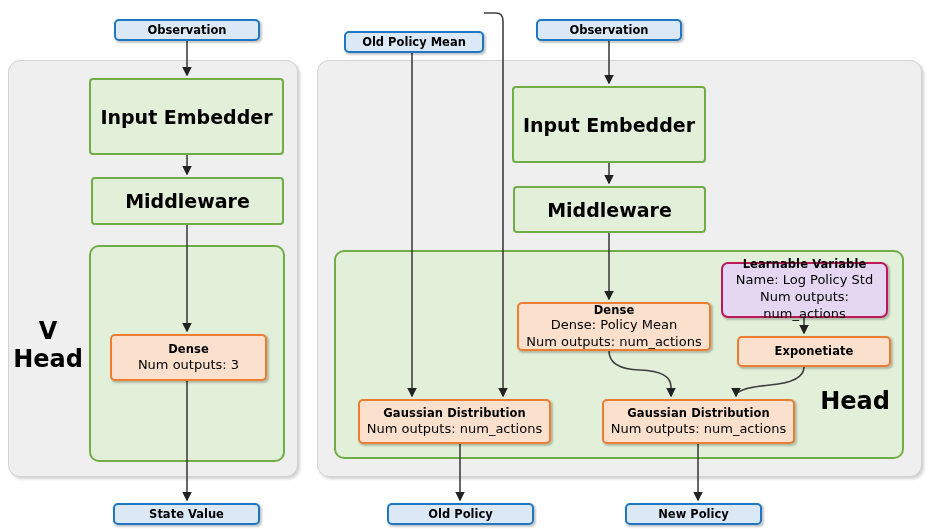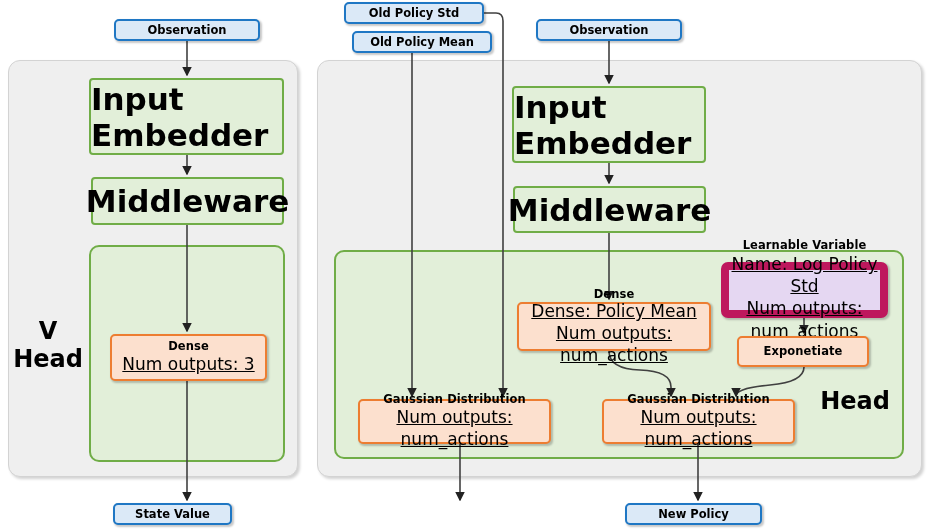--- a/index.html
+++ b/index.html
@@ -48,21 +48,21 @@
     border-radius: 4px;
     z-index: 3;
     box-sizing: border-box;
     display: flex;
     align-items: center;
     justify-content: center;
     font-weight: bold;
     color: #000000;
   }
   .bigblock {
-    font-size: 31px;
+    font-size: 19px;
   }
   .bluebox {
     position: absolute;
     background: #dbe9f7;
     border: 2px solid #1f77c4;
     border-radius: 5px;
     box-shadow: 1.5px 1.5px 2px rgba(0,0,0,0.22);
     z-index: 6;
     box-sizing: border-box;
     display: flex;
@@ -84,42 +84,41 @@
     flex-direction: column;
     align-items: center;
     justify-content: center;
     color: #000000;
     text-align: center;
     line-height: 1.28;
   }
   .purplebox {
     position: absolute;
     background: #e5d7f2;
-    border: 8px solid #be185d;
+    border: 2px solid #be185d;
     border-radius: 7px;
     box-shadow: 1.5px 1.5px 2px rgba(0,0,0,0.22);
     z-index: 6;
     box-sizing: border-box;
     display: flex;
     flex-direction: column;
     align-items: center;
     justify-content: center;
     color: #000000;
     text-align: center;
     line-height: 1.3;
   }
   .node-title {
     font-size: 11.5px;
     font-weight: bold;
     letter-spacing: 0.1px;
   }
   .node-sub {
-    font-size: 17px;
+    font-size: 13px;
     font-weight: normal;
-    text-decoration: underline;
   }
   .headlabel {
     position: absolute;
     z-index: 4;
     font-size: 24px;
     font-weight: bold;
     color: #000000;
     text-align: center;
     line-height: 1.15;
   }
@@ -139,23 +138,22 @@
   <div class="headlabel" style="left:10px; top:318px; width:76px;">
     <div>V</div>
     <div>Head</div>
   </div>
   <div class="headlabel" style="left:812px; top:388px; width:86px;">
     <div>Head</div>
   </div>
 
   <div class="bluebox" style="left:114px; top:19px; width:146px; height:22px;">Observation</div>
 
-  <div class="bluebox" style="left:344px; top:2px; width:140px; height:22px;">Old Policy Std</div>
-
-  <div class="bluebox" style="left:344px; top:31px; width:140px; height:22px;margin-left:8px;">Old Policy Mean</div>
+
+  <div class="bluebox" style="left:344px; top:31px; width:140px; height:22px;">Old Policy Mean</div>
 
   <div class="bluebox" style="left:536px; top:19px; width:146px; height:22px;">Observation</div>
 
   <div class="greenblock bigblock" style="left:89px; top:78px; width:195px; height:77px;">Input Embedder</div>
 
   <div class="greenblock bigblock" style="left:91px; top:177px; width:193px; height:48px;">Middleware</div>
 
   <div class="orangebox" style="left:110px; top:334px; width:157px; height:47px;">
     <div class="node-title">Dense</div>
     <div class="node-sub">Num outputs: 3</div>
@@ -170,36 +168,37 @@
     <div class="node-sub">Dense: Policy Mean</div>
     <div class="node-sub">Num outputs: num_actions</div>
   </div>
 
   <div class="purplebox" style="left:721px; top:262px; width:167px; height:56px;">
     <div class="node-title">Learnable Variable</div>
     <div class="node-sub">Name: Log Policy Std</div>
     <div class="node-sub">Num outputs: num_actions</div>
   </div>
 
-  <div class="orangebox" style="left:737px; top:336px; width:132px; height:31px;">
+  <div class="orangebox" style="left:737px; top:336px; width:154px; height:31px;">
     <div class="node-title">Exponetiate</div>
   </div>
 
   <div class="orangebox" style="left:358px; top:399px; width:193px; height:45px;">
     <div class="node-title">Gaussian Distribution</div>
     <div class="node-sub">Num outputs: num_actions</div>
   </div>
 
   <div class="orangebox" style="left:602px; top:399px; width:193px; height:45px;">
     <div class="node-title">Gaussian Distribution</div>
     <div class="node-sub">Num outputs: num_actions</div>
   </div>
 
-  <div class="bluebox" style="left:113px; top:503px; width:119px; height:22px;">State Value</div>
-
+  <div class="bluebox" style="left:113px; top:503px; width:147px; height:22px;">State Value</div>
+
+  <div class="bluebox" style="left:387px; top:503px; width:147px; height:22px;">Old Policy</div>
 
   <div class="bluebox" style="left:625px; top:503px; width:137px; height:22px;">New Policy</div>
 
   <svg class="wires" viewBox="0 0 931 529" xmlns="http://www.w3.org/2000/svg">
     <defs>
       <marker id="arrow" viewBox="0 0 10 10" refX="8.5" refY="5" markerWidth="6" markerHeight="6" orient="auto-start-reverse">
         <path d="M 0 0 L 10 5 L 0 10 z" fill="#222222"></path>
       </marker>
     </defs>
     <g stroke="#404040" stroke-width="1.6" fill="none" marker-end="url(#arrow)">

